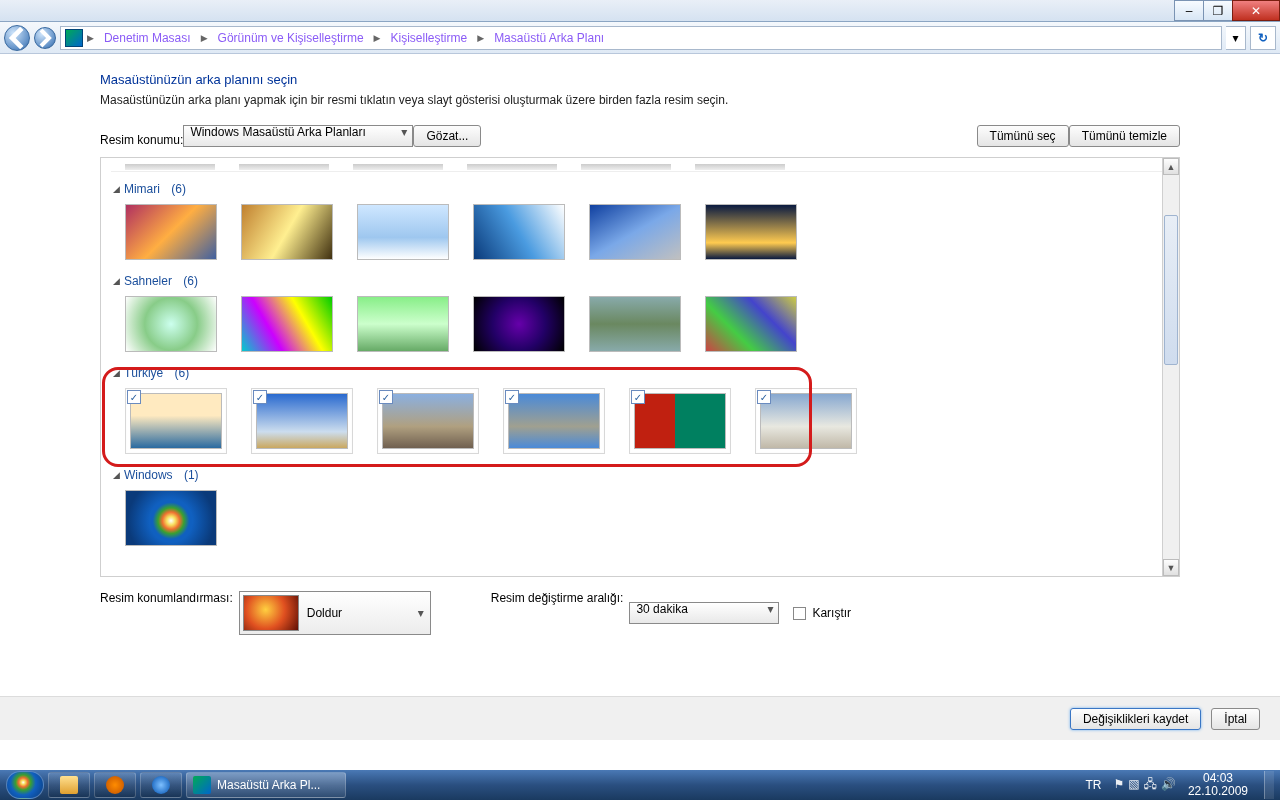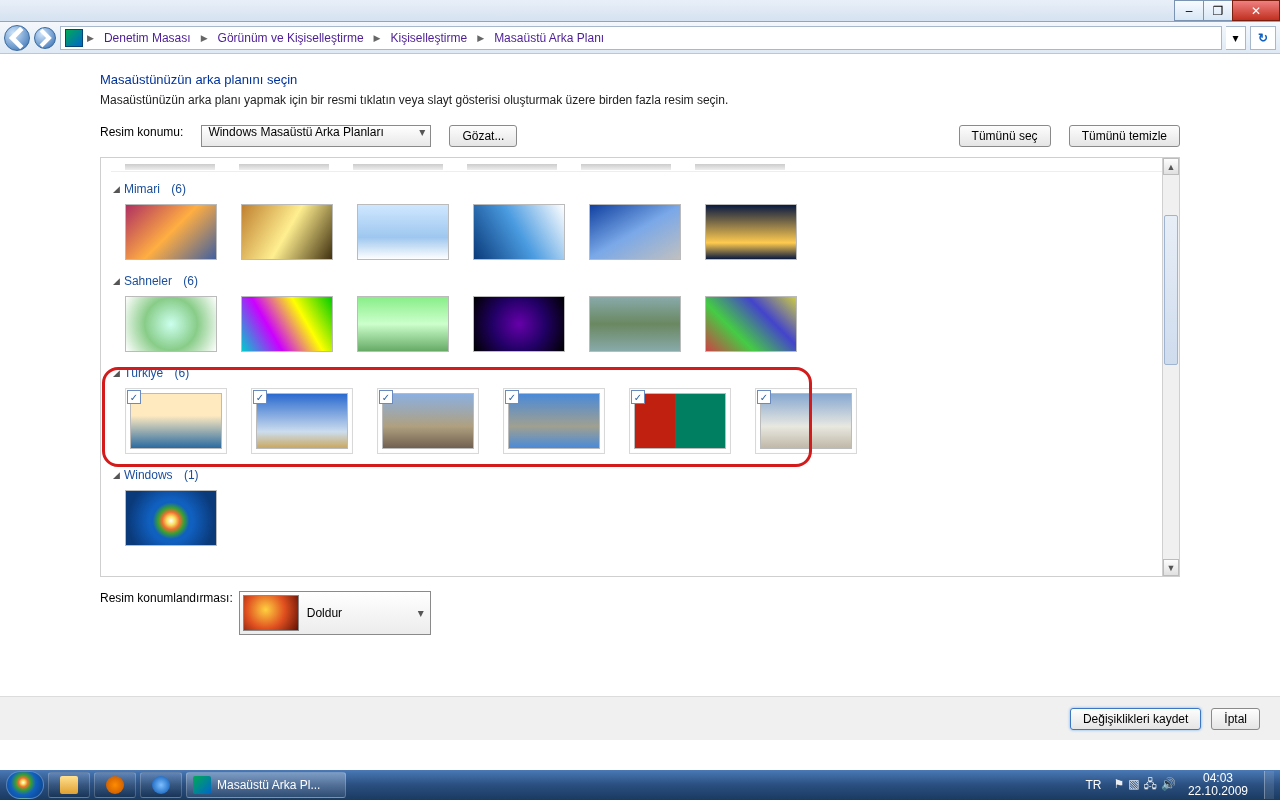--- a/index.html
+++ b/index.html
@@ -10,34 +10,34 @@
 .winctrl { display:flex; }
 .winbtn { width:30px; display:flex; align-items:center; justify-content:center; border:1px solid #7a93b3; background:linear-gradient(#f7fbff,#d8e6f5); margin-left:-1px; }
 .winbtn.close { width:48px; background:linear-gradient(#f08080,#c03020); border-color:#7a1e10; color:#fff; }
 
 
 .navbar { height:32px; background:linear-gradient(#f4f8fc,#dfe9f5); border-bottom:1px solid #b8c7db; display:flex; align-items:center; padding:0 4px; gap:4px; }
 .navbtn { width:26px; height:26px; border-radius:50%; background:radial-gradient(circle at 35% 30%,#cfe5fb,#5f8fc6 70%,#2b5a93); border:1px solid #3a6aa0; display:flex; align-items:center; justify-content:center; color:#fff; }
 .navbtn.small { width:22px; height:22px; }
 .cp-icon { width:18px;height:18px; background:linear-gradient(135deg,#0a5,#06c); border:1px solid #047; display:inline-block; }
 .breadcrumb { flex:1; height:24px; background:#fff; border:1px solid #a8b8cc; display:flex; align-items:center; padding:0 4px; gap:2px; overflow:hidden;}
-.crumb { padding:0 6px; color:#4c1d95; white-space:nowrap; }
+.crumb { padding:0 6px; color:#8b5cf6; white-space:nowrap; }
 .crumb-sep { color:#666; font-size:9px; padding:0 2px; }
 .navbar .dropbtn { width:20px; height:24px; border:1px solid #a8b8cc; border-left:none; background:#fff; display:flex; align-items:center; justify-content:center; }
 .navbar .refresh { width:26px; height:24px; border:1px solid #a8b8cc; background:#fff; display:flex; align-items:center; justify-content:center; color:#1060c0; font-weight:bold; }
 .searchbox { width:190px; height:24px; border:1px solid #a8b8cc; background:#fff; display:flex; align-items:center; padding:0 4px; color:#888; font-style:italic; }
 .searchbox .mag { margin-left:auto; color:#2a60a0; font-style:normal; }
 
 
 .content { position:absolute; top:54px; left:0; right:0; bottom:30px; background:#fff; }
 .inner { padding:18px 100px 0 100px; }
 .page-title { color:#003399; font-size:13px; margin-bottom:6px; }
 .page-desc { color:#222; margin-bottom:18px; }
 
-.toolbar-row { display:flex; align-items:flex-start; gap:18px; margin-bottom:10px; }
+.toolbar-row { display:flex; align-items:flex-end; gap:0; margin-bottom:10px; }
 .lbl { color:#000; }
 .select { height:22px; background:linear-gradient(#fff,#e8e8e8); border:1px solid #8a8a8a; padding:0 20px 8px 6px; position:relative; display:flex; align-items:center; min-width:230px; }
 .select::after { content:"▾"; position:absolute; right:5px; color:#555; }
 .btn { height:22px; padding:0 12px; background:linear-gradient(#fdfdfd,#e5e5e5); border:1px solid #8a8a8a; border-radius:3px; display:flex; align-items:center; }
 .btn.primary { border:1px solid #3a76c4; box-shadow:0 0 3px #6fb0f0; }
 .spacer { flex:1; }
 
 .gallery-wrap { position:relative; }
 .gallery { height:420px; border:1px solid #cfcfcf; overflow:hidden; position:relative; padding:6px 10px 0 10px; background:#fff; }
 .partial-row { height:8px; border-bottom:1px solid #eee; margin-bottom:6px; display:flex; gap:24px; padding-left:14px;}
@@ -235,20 +235,32 @@
     </div>
 
     <div class="lower">
       <div class="col">
         <span class="lbl">Resim konumlandırması:</span>
         <div class="pos-select">
           <div class="pos-thumb"></div>
           <span>Doldur</span>
         </div>
       </div>
+      <div class="col">
+        <span class="lbl">Resim değiştirme aralığı:</span>
+        <div style="display:flex; align-items:center; gap:14px;">
+          <div class="select" style="min-width:150px">
+              <span>30 dakika</span>
+            </div>
+          <div class="chkline">
+            <div class="chkbox"></div>
+            <span>Karıştır</span>
+          </div>
+        </div>
+      </div>
     </div>
   </div>
 
   <div class="footer-bar">
     <div class="btn primary">
         <span>Değişiklikleri kaydet</span>
       </div>
     <div class="btn">
         <span>İptal</span>
       </div>

